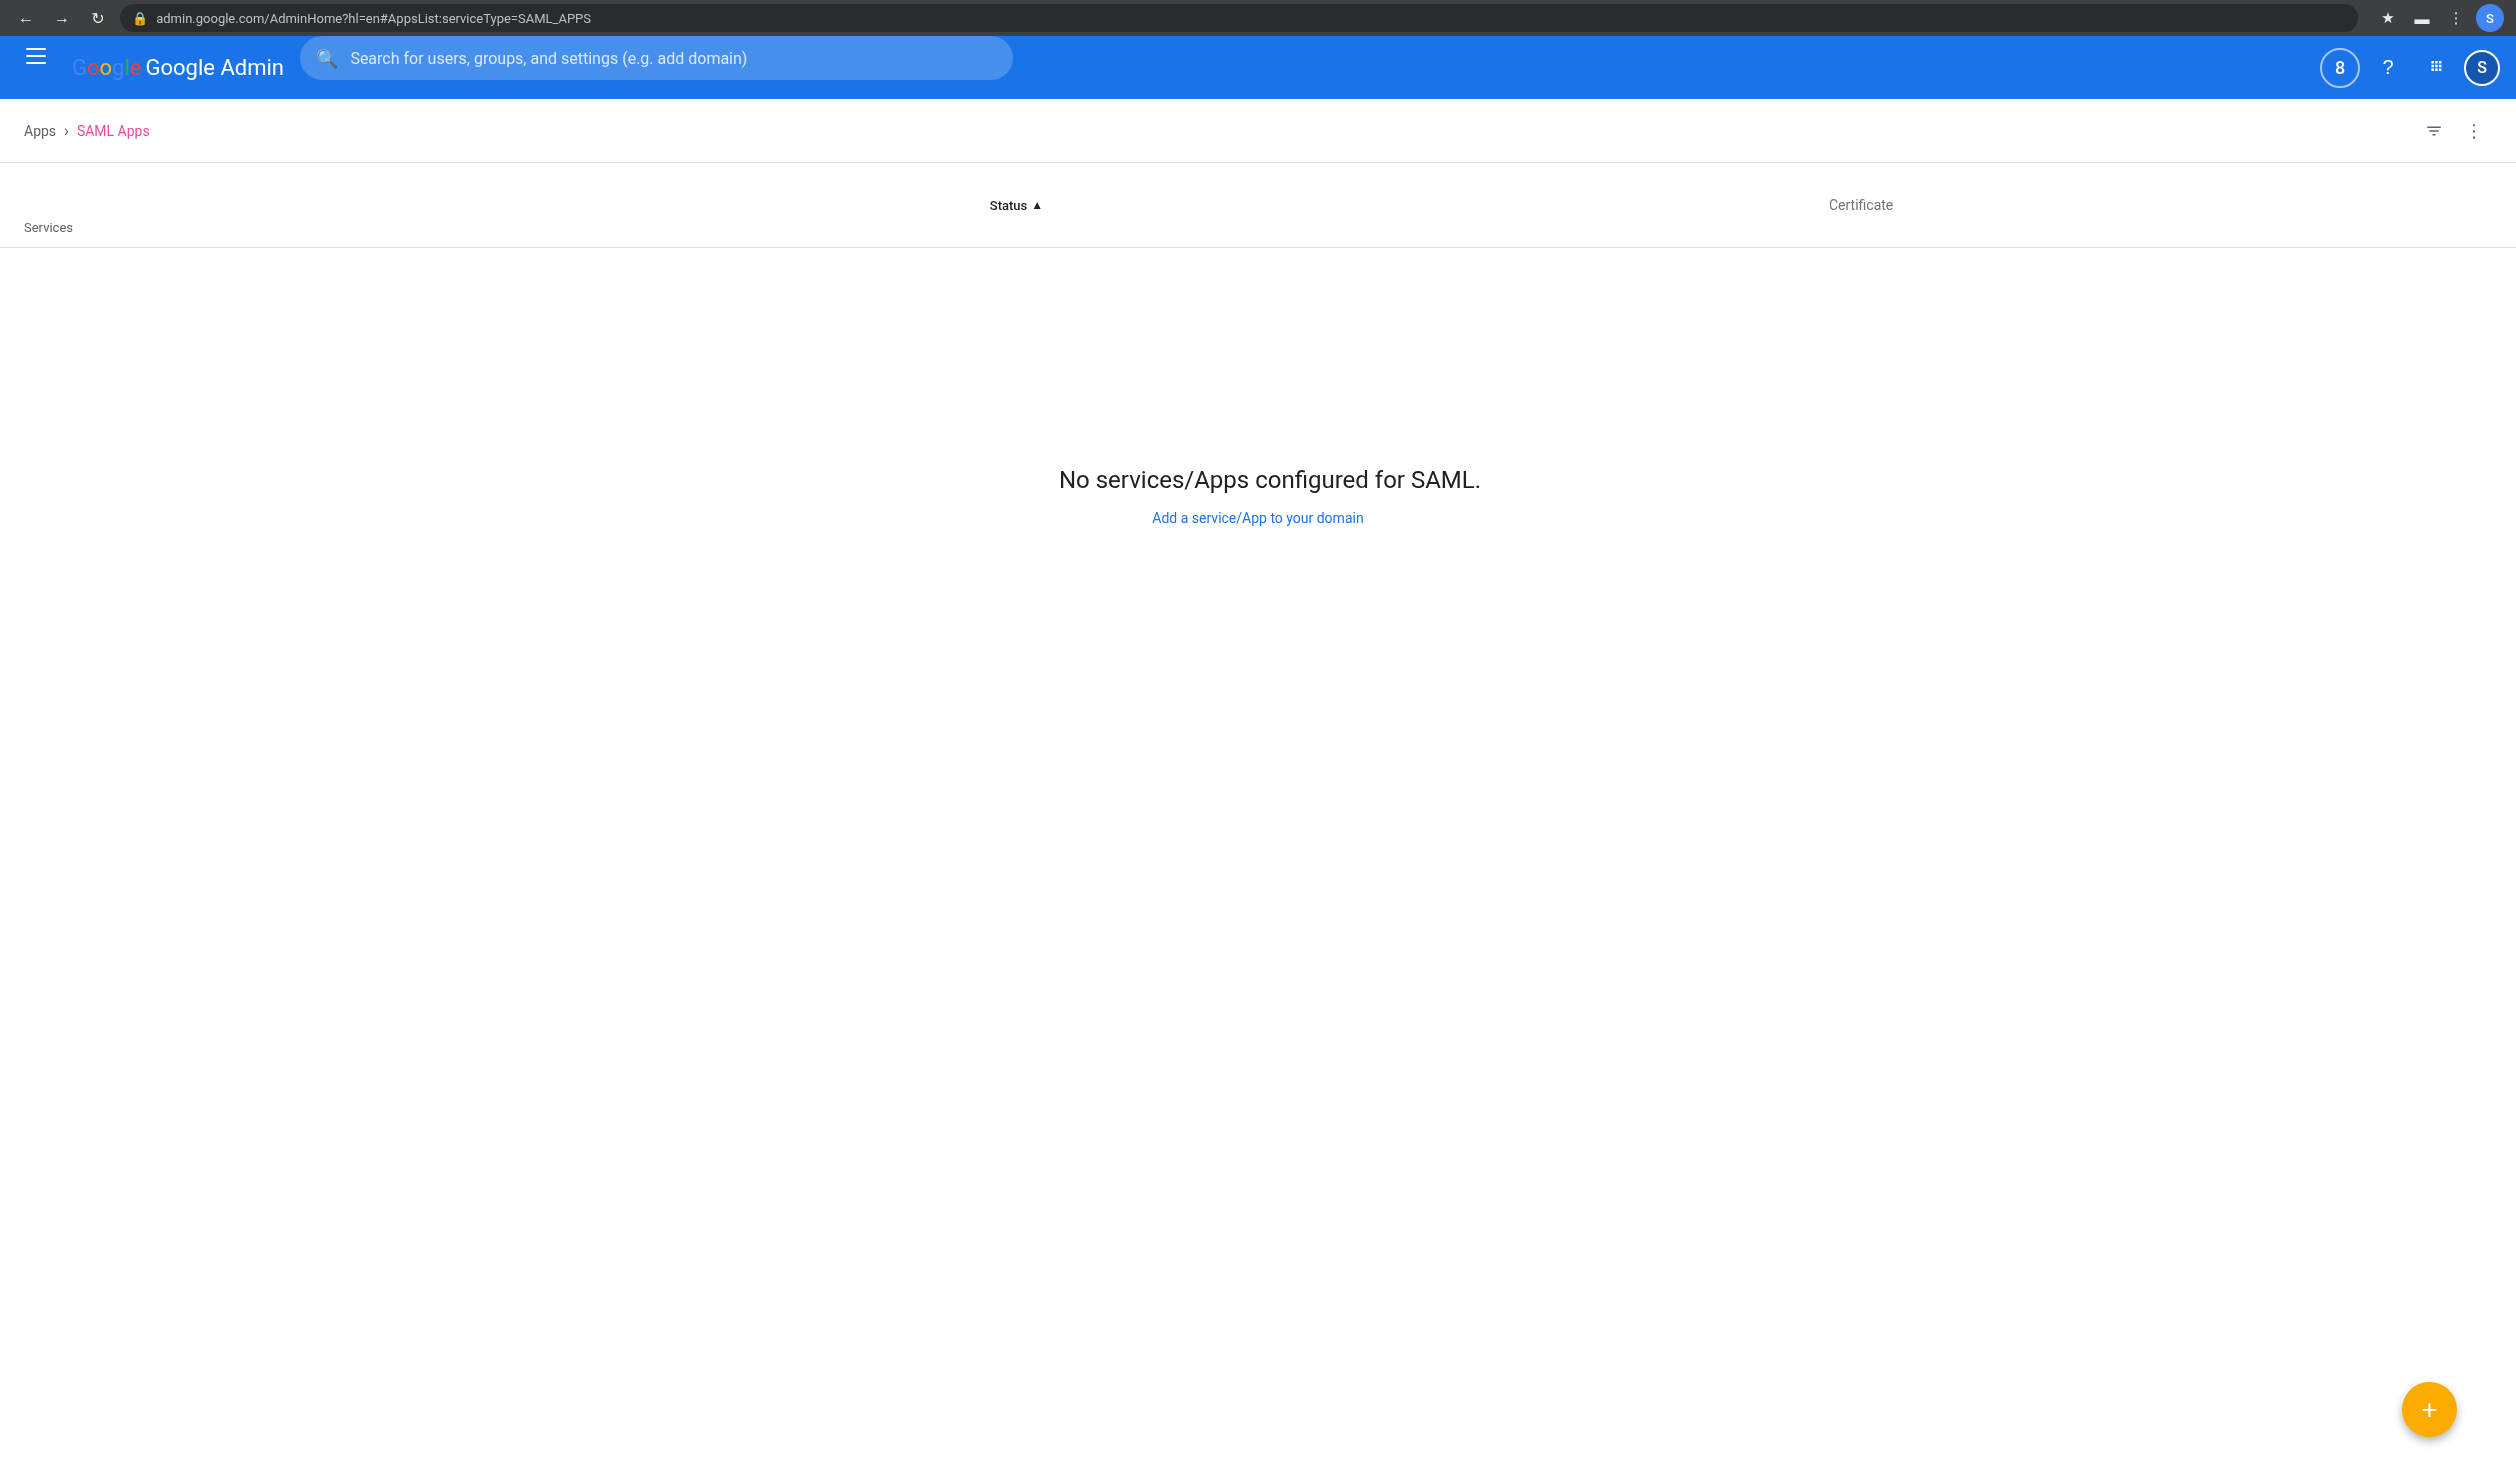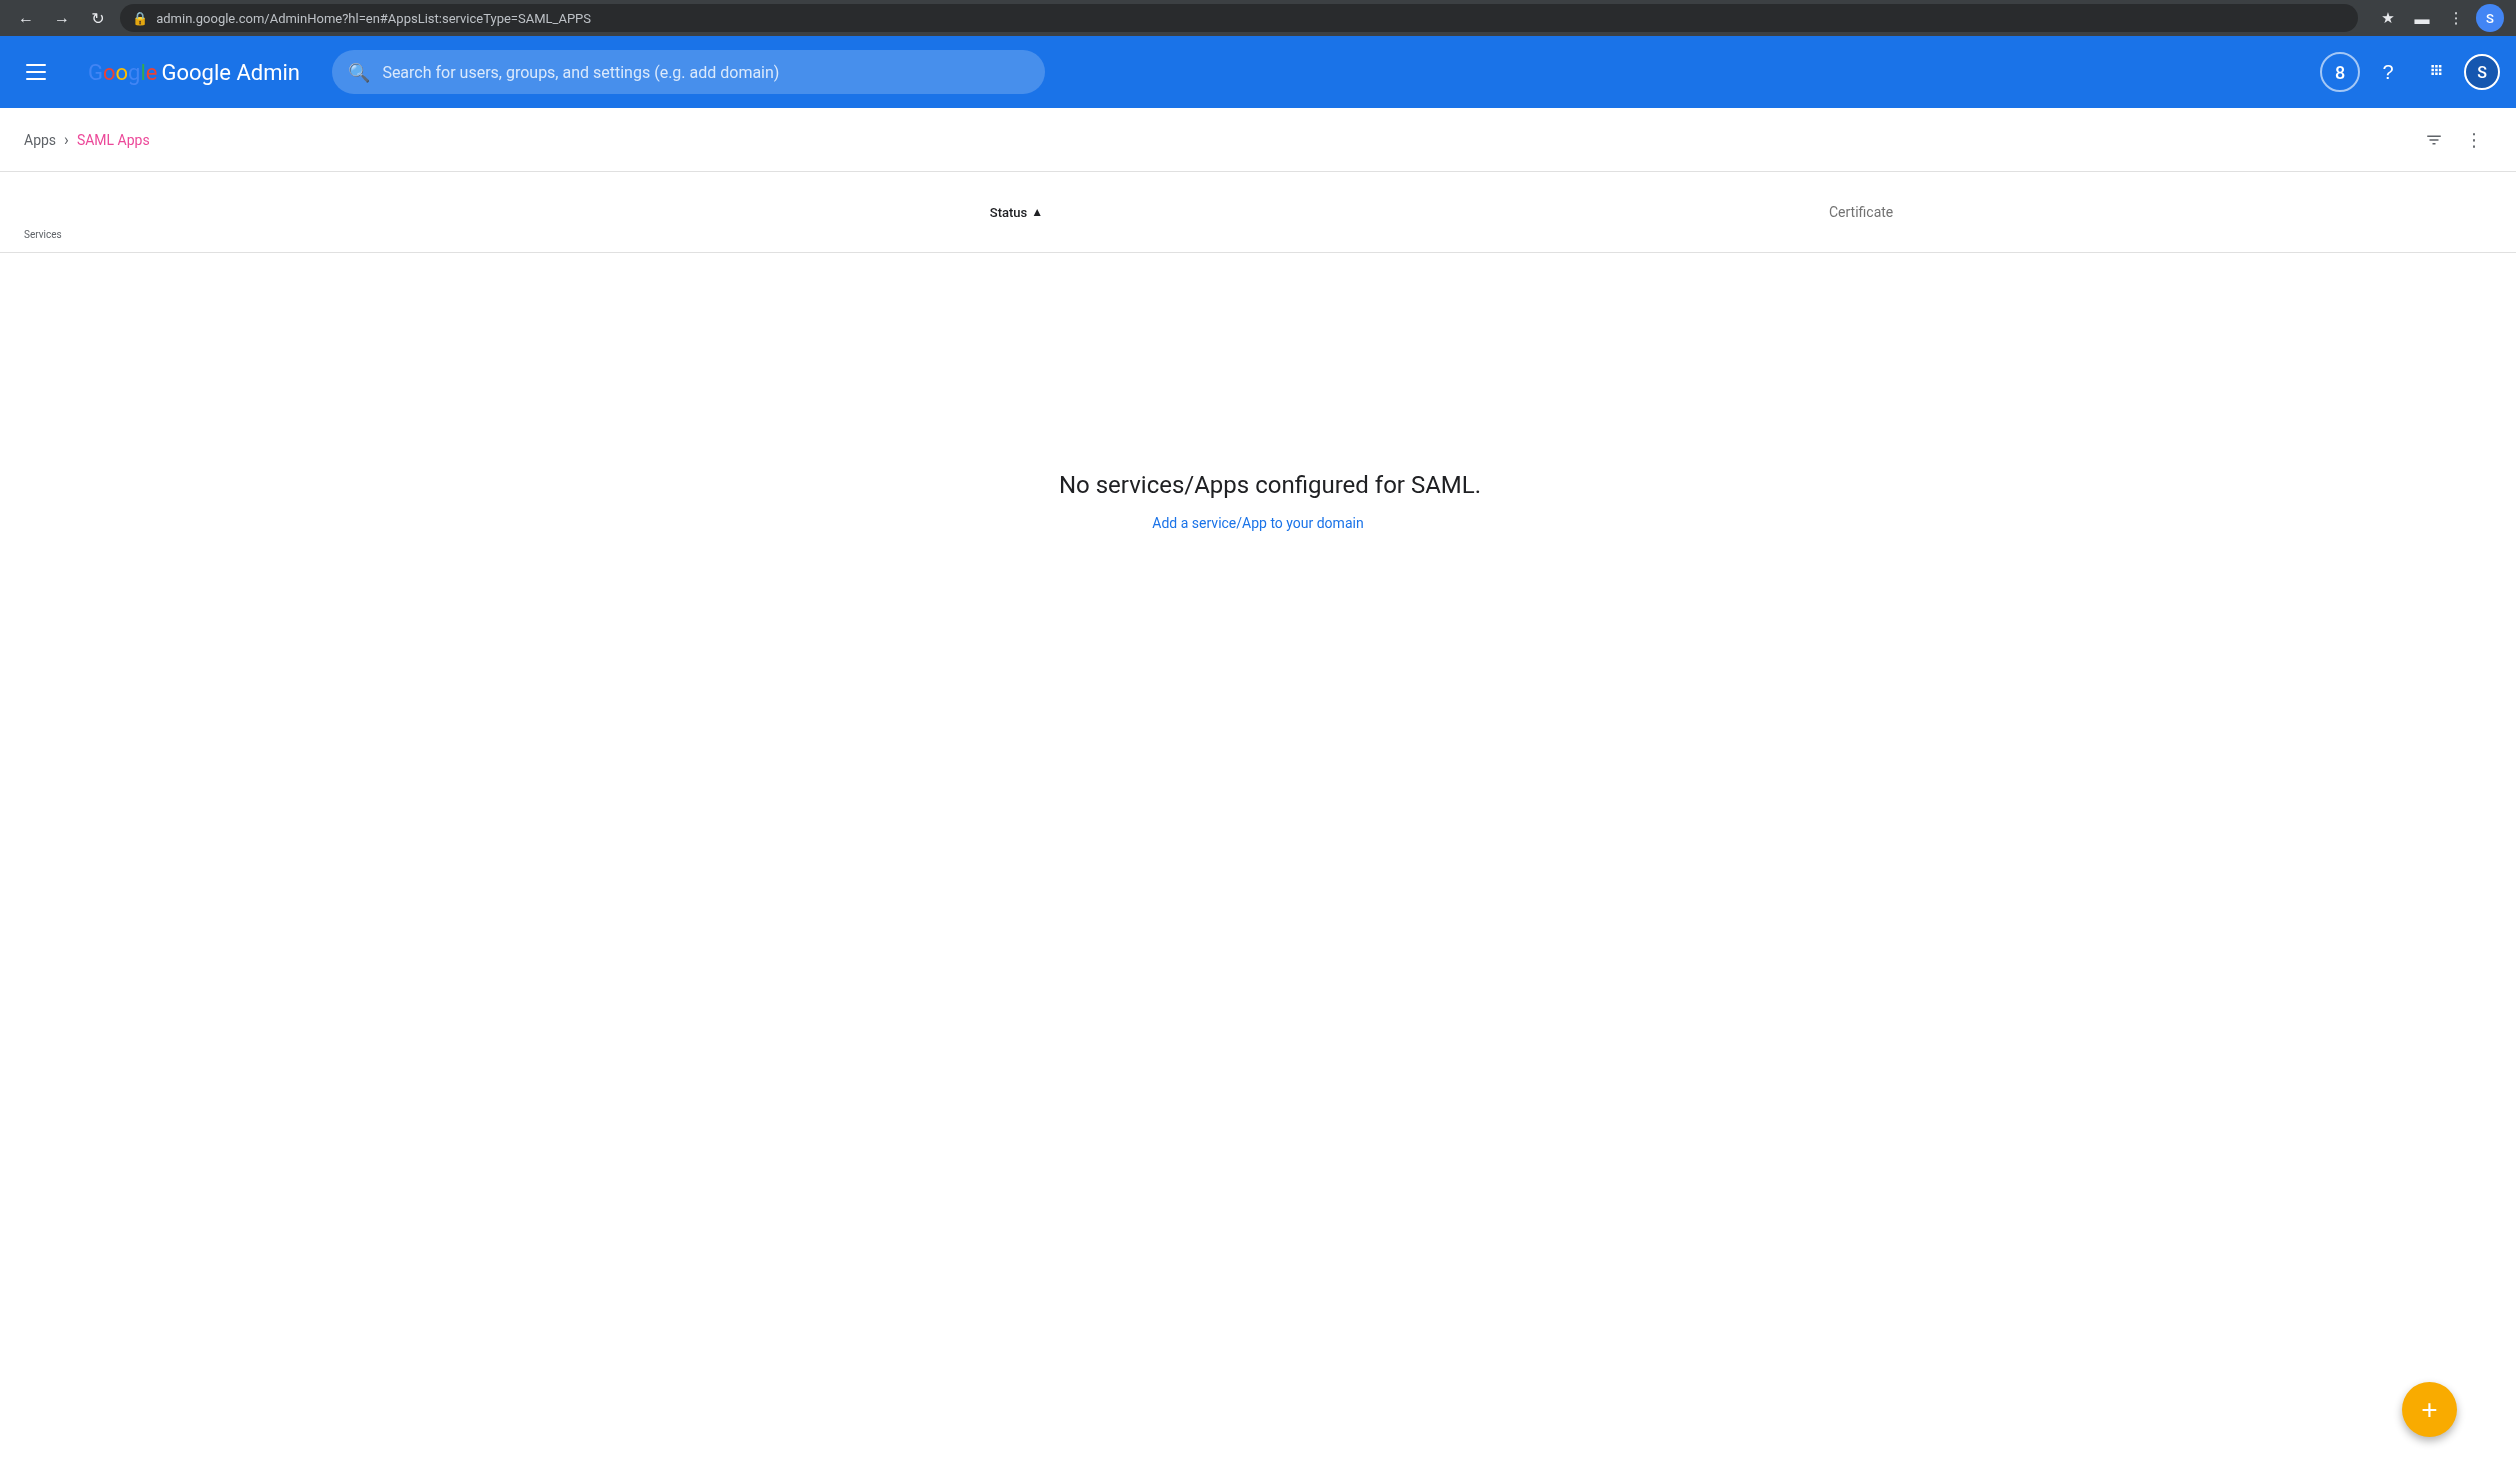--- a/index.html
+++ b/index.html
@@ -54,25 +54,24 @@
       background: #4285f4;
       color: white;
       display: flex; align-items: center; justify-content: center;
       font-size: 13px;
       font-weight: 500;
     }
 
     
     .app-header {
       background: #1a73e8;
-      height: 72px;
-      display: flex;
-      align-items: center;
+      height: 63px;
+      display: flex;
       padding: 0 16px;
-      gap: 32px;
+      gap: 16px;
     }
     .hamburger-btn {
       width: 40px; height: 40px;
       border-radius: 50%;
       border: none;
       background: transparent;
       cursor: pointer;
       display: flex; align-items: center; justify-content: center;
       color: white;
     }
@@ -179,21 +178,21 @@
     }
 
     
     .table-header {
       display: flex;
       align-items: center;
       padding: 12px 24px;
       border-bottom: 1px solid #e0e0e0;
       background: #fff;
     }
-    .col-services { flex: 0 0 38%; font-size: 10px; color: #5f6368; margin-top: 45px; }
+    .col-services { flex: 0 0 38%; font-size: 13px; color: #5f6368; margin-top: 45px; }
     .col-status {
       flex: 0 0 34%;
       font-size: 13px;
       color: #202124;
       font-weight: 500;
       display: flex;
       align-items: center;
       gap: 4px;
       cursor: pointer;
       margin-left: 28px;

